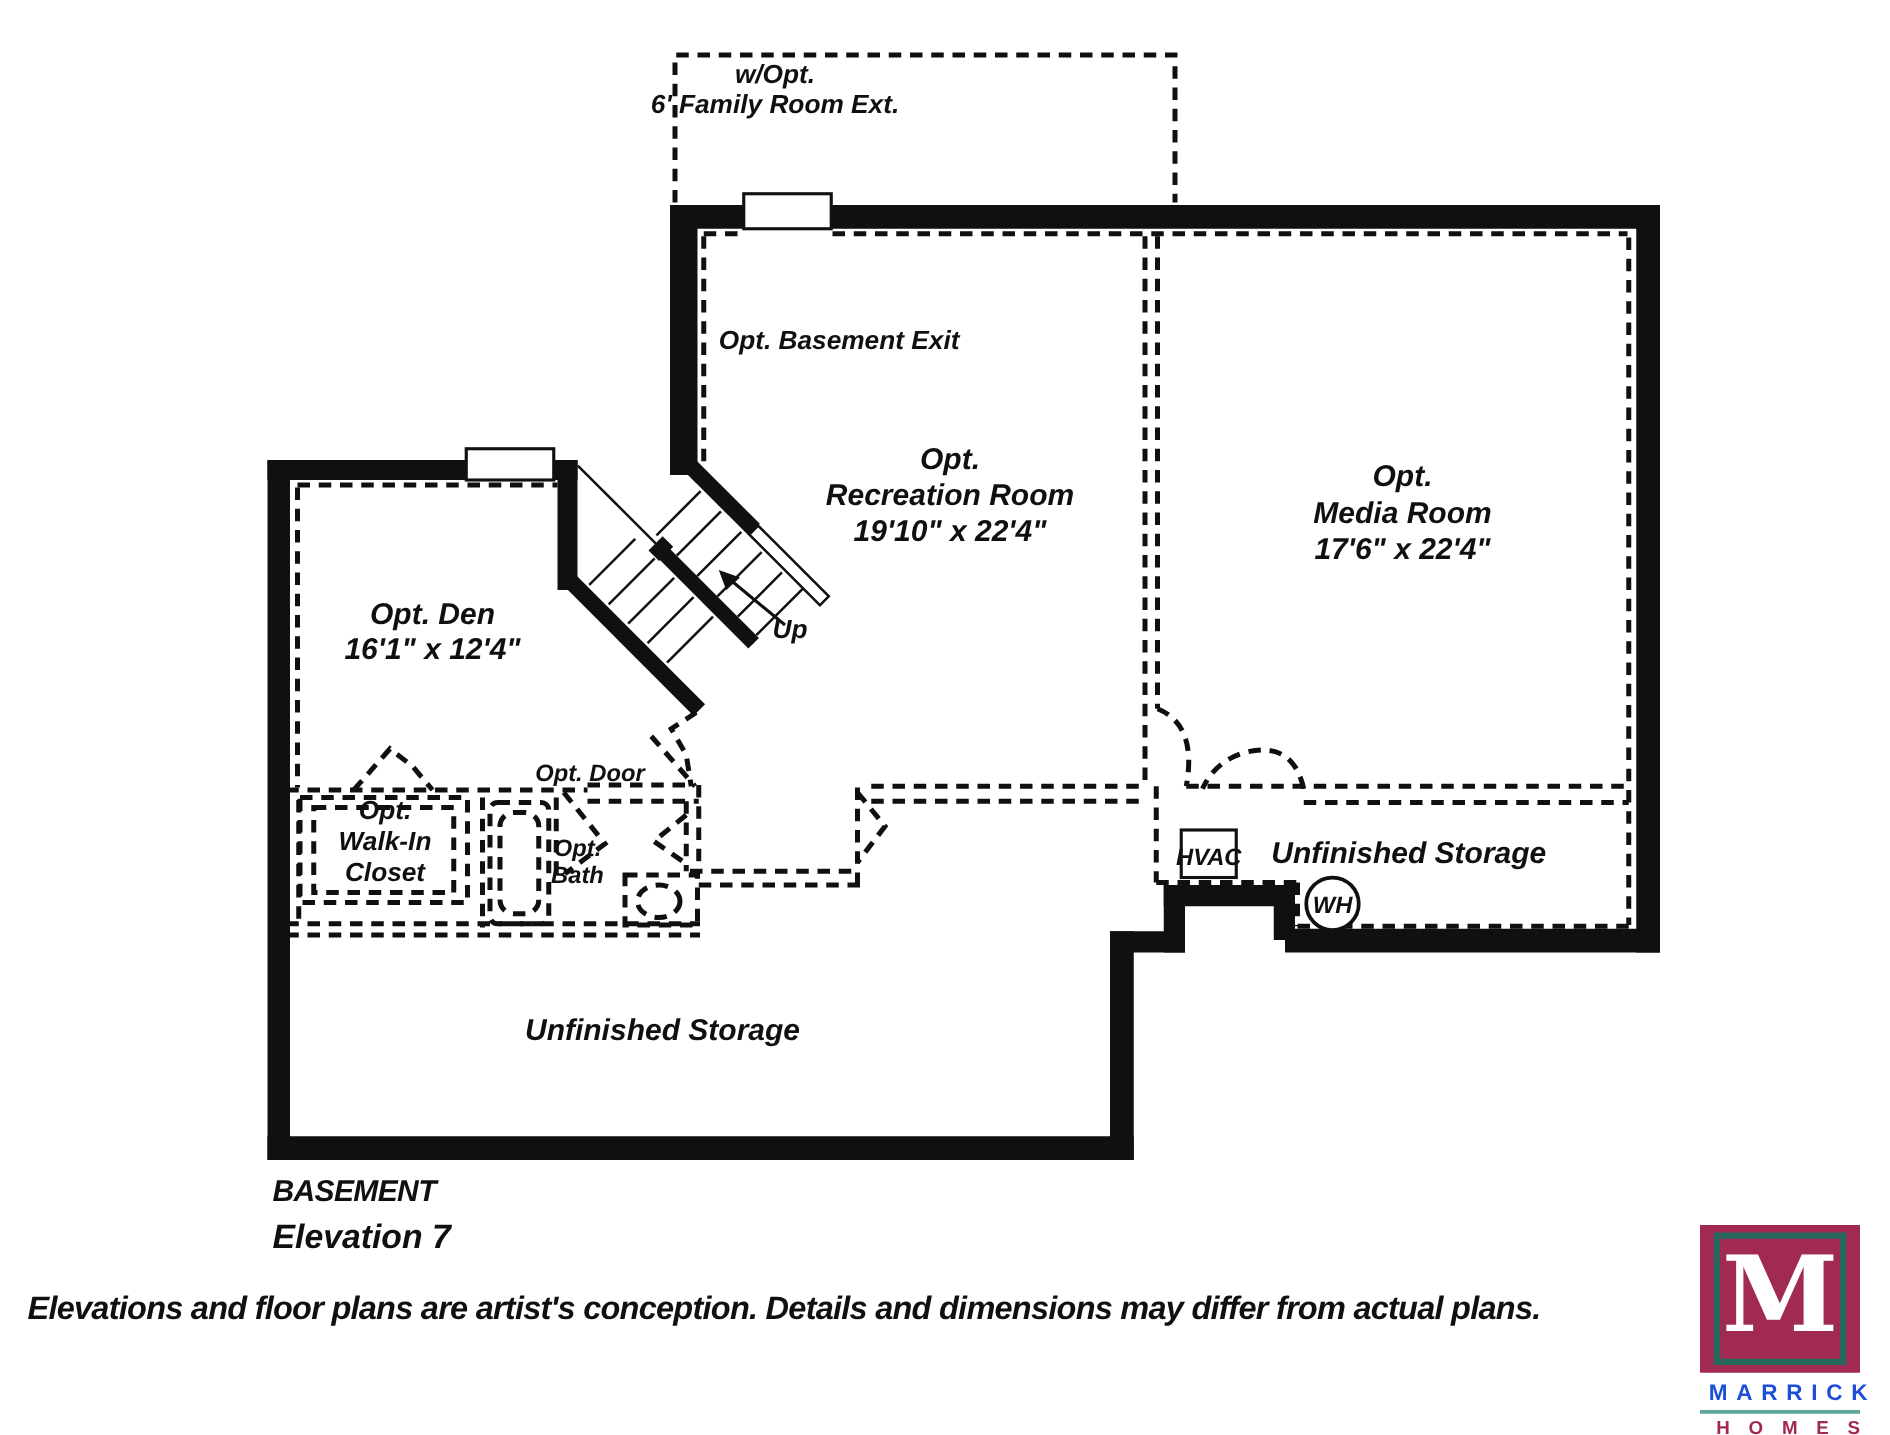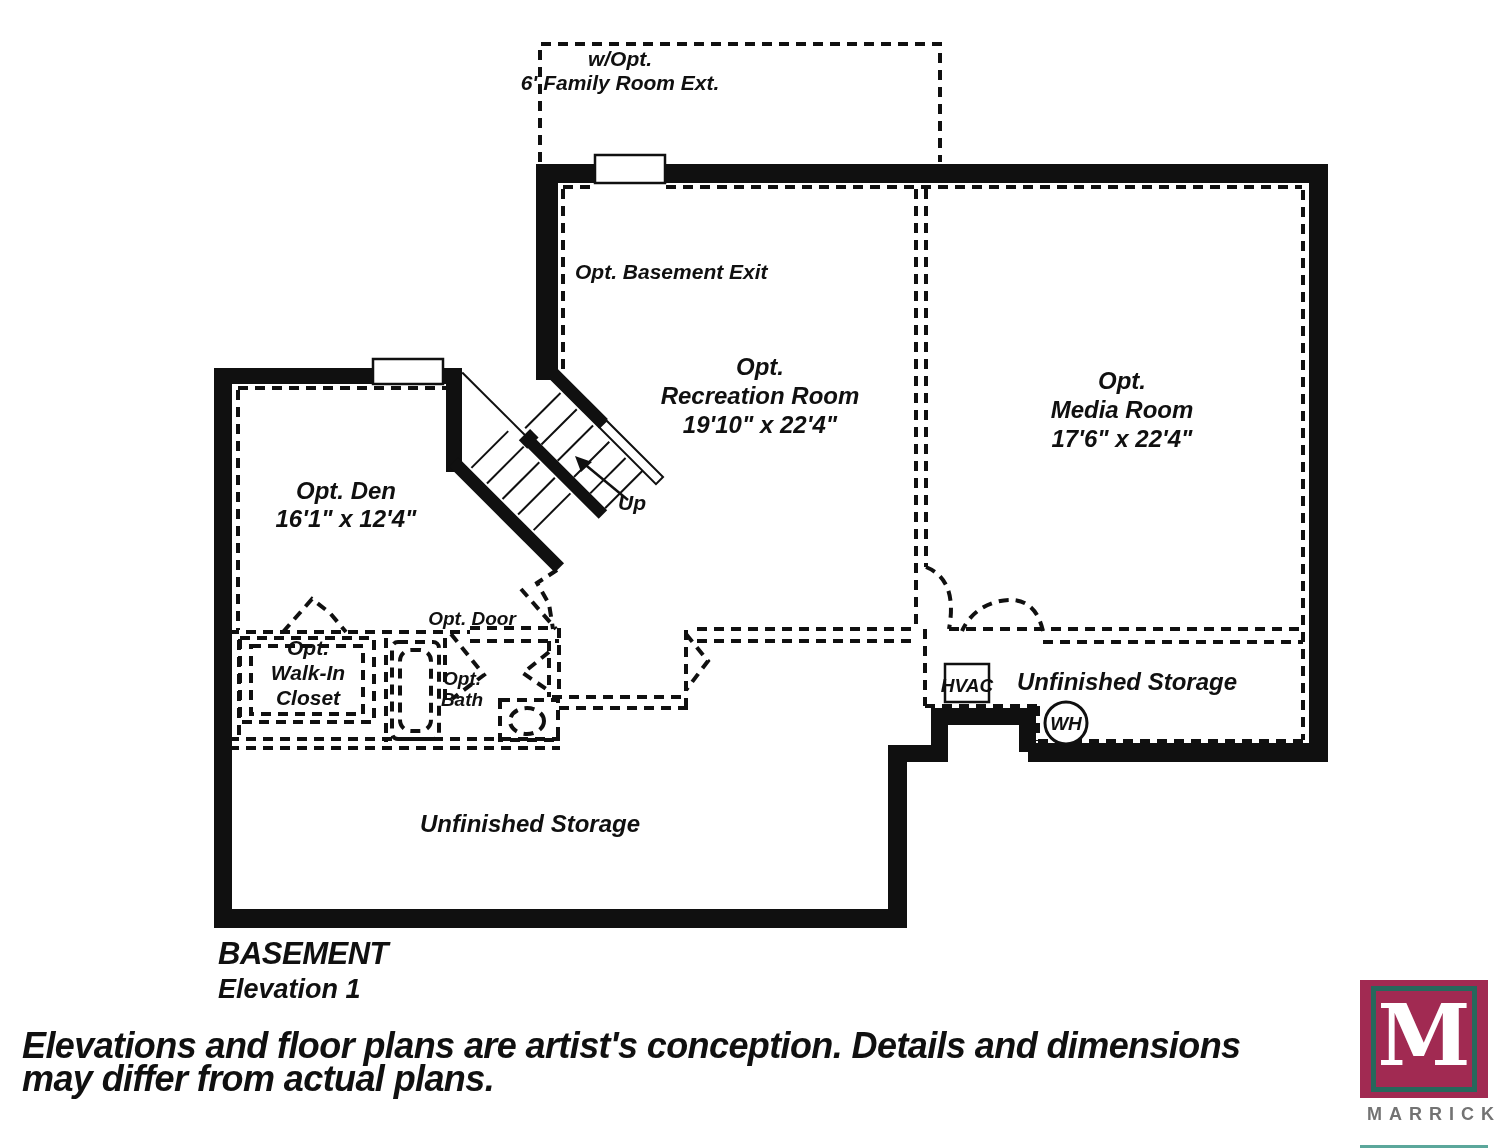--- a/index.html
+++ b/index.html
@@ -6,35 +6,35 @@
   body{width:1512px;height:1148px;position:relative;overflow:hidden;
        font-family:"Liberation Sans", sans-serif;color:#101010;}
   #stage{position:absolute;inset:0;}
   svg text{font-family:"Liberation Sans", sans-serif;font-style:italic;font-weight:bold;fill:#101010;}
   .lbl-room{font-size:24px;}
   .lbl-sm{font-size:21px;}
   .lbl-xs{font-size:19px;}
   .lbl-big{font-size:24px;}
   
   .caption{position:absolute;left:218px;top:936px;font-style:italic;font-weight:bold;}
-  .caption .t1{font-size:31px;letter-spacing:-0.5px;line-height:36px;}
+  .caption .t1{font-size:24px;letter-spacing:-0.5px;line-height:36px;}
   .caption .t2{font-size:27px;line-height:34px;}
   .disclaimer{position:absolute;left:22px;top:1030px;font-style:italic;font-weight:bold;
-              font-size:36px;line-height:32.5px;letter-spacing:-0.6px;width:1250px;}
+              font-size:26px;line-height:32.5px;letter-spacing:-0.6px;width:1250px;}
   
   .logo{position:absolute;left:1360px;top:980px;width:132px;text-align:center;}
   .logo-box{width:128px;height:118px;background:#A12A52;border:1px solid #A12A52;
             display:flex;align-items:center;justify-content:center;box-sizing:border-box;
             padding:10px;}
   .logo-inner{width:100%;height:100%;background:#A12A52;border:5px solid #26685C;
               display:flex;align-items:center;justify-content:center;}
   .logo-m{font-family:"DejaVu Serif", serif;font-weight:bold;color:#ffffff;font-size:84px;
           line-height:84px;margin-top:-6px;}
-  .logo-name{color:#737373;font-size:18px;font-weight:bold;letter-spacing:7px;text-indent:7px;
-             margin-top:6px;border-bottom:3px solid #5BA79B;padding-bottom:20px;width:128px;box-sizing:border-box;}
+  .logo-name{color:#1d4ed8;font-size:18px;font-weight:bold;letter-spacing:7px;text-indent:7px;
+             margin-top:6px;border-bottom:3px solid #5BA79B;padding-bottom:3px;width:128px;box-sizing:border-box;}
   .logo-word{color:#A12A52;font-size:15px;font-weight:bold;letter-spacing:15px;text-indent:13px;
              margin-top:3px;width:128px;box-sizing:border-box;}
 </style>
 </head>
 <body>
 
 <div id="stage">
   <svg width="1512" height="1148" viewBox="0 0 1512 1148">
 
     <g stroke="#101010" stroke-width="4" fill="none" stroke-dasharray="10 7">
@@ -174,21 +174,21 @@
 
     <text x="618" y="510" class="lbl-sm">Up</text>
 
     <text x="1127" y="690" text-anchor="middle" class="lbl-big">Unfinished Storage</text>
     <text x="530" y="832" text-anchor="middle" class="lbl-big">Unfinished Storage</text>
   </svg>
 
   
   <div class="caption">
     <div class="t1">BASEMENT</div>
-    <div class="t2">Elevation 1</div>
+    <div class="t2">Elevation 7</div>
   </div>
 
   
   <div class="disclaimer">
     <div>Elevations and floor plans are artist's conception. Details and dimensions may differ from actual plans.</div>
   </div>
 
   
   <div class="logo">
     <div class="logo-box">

